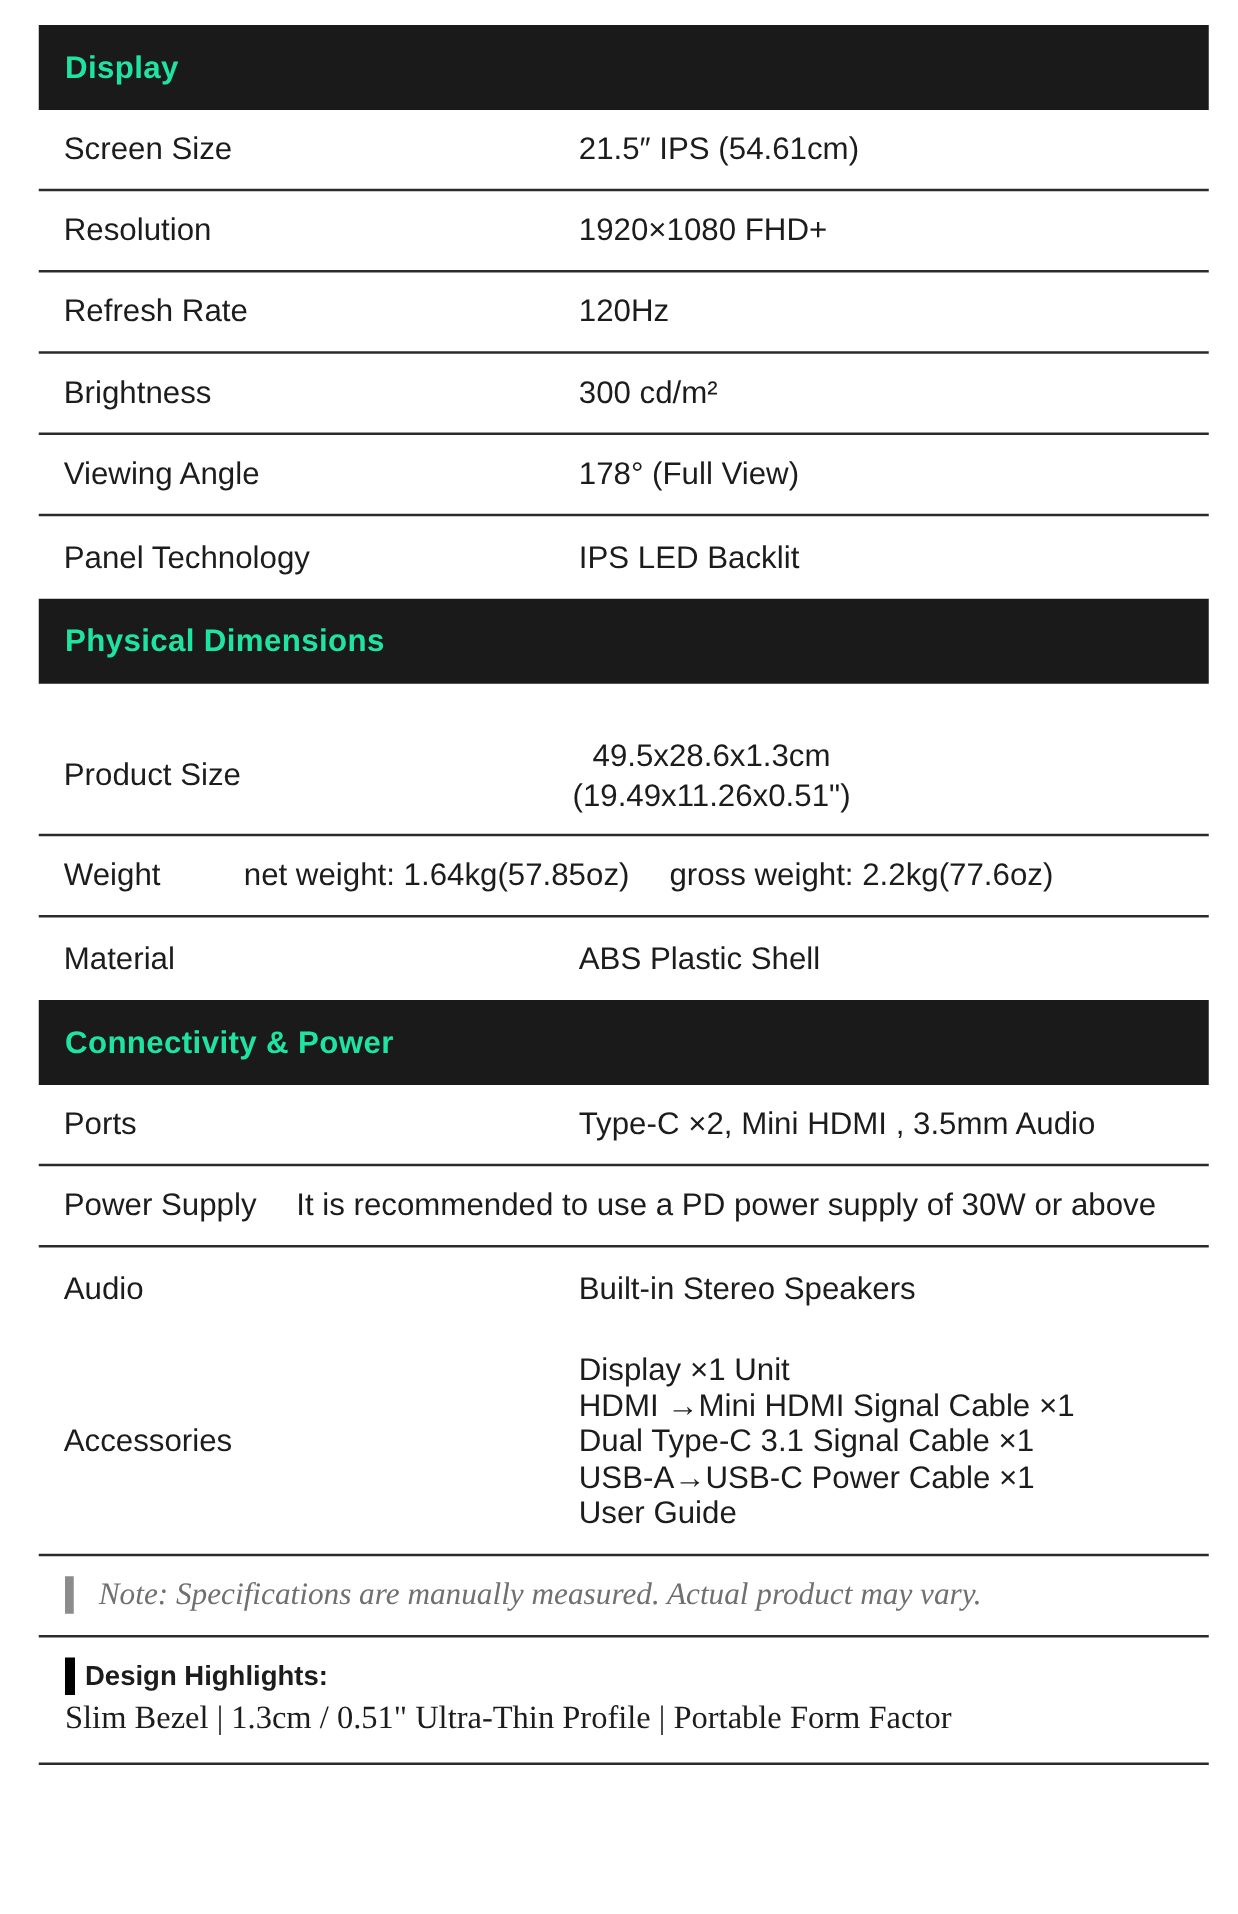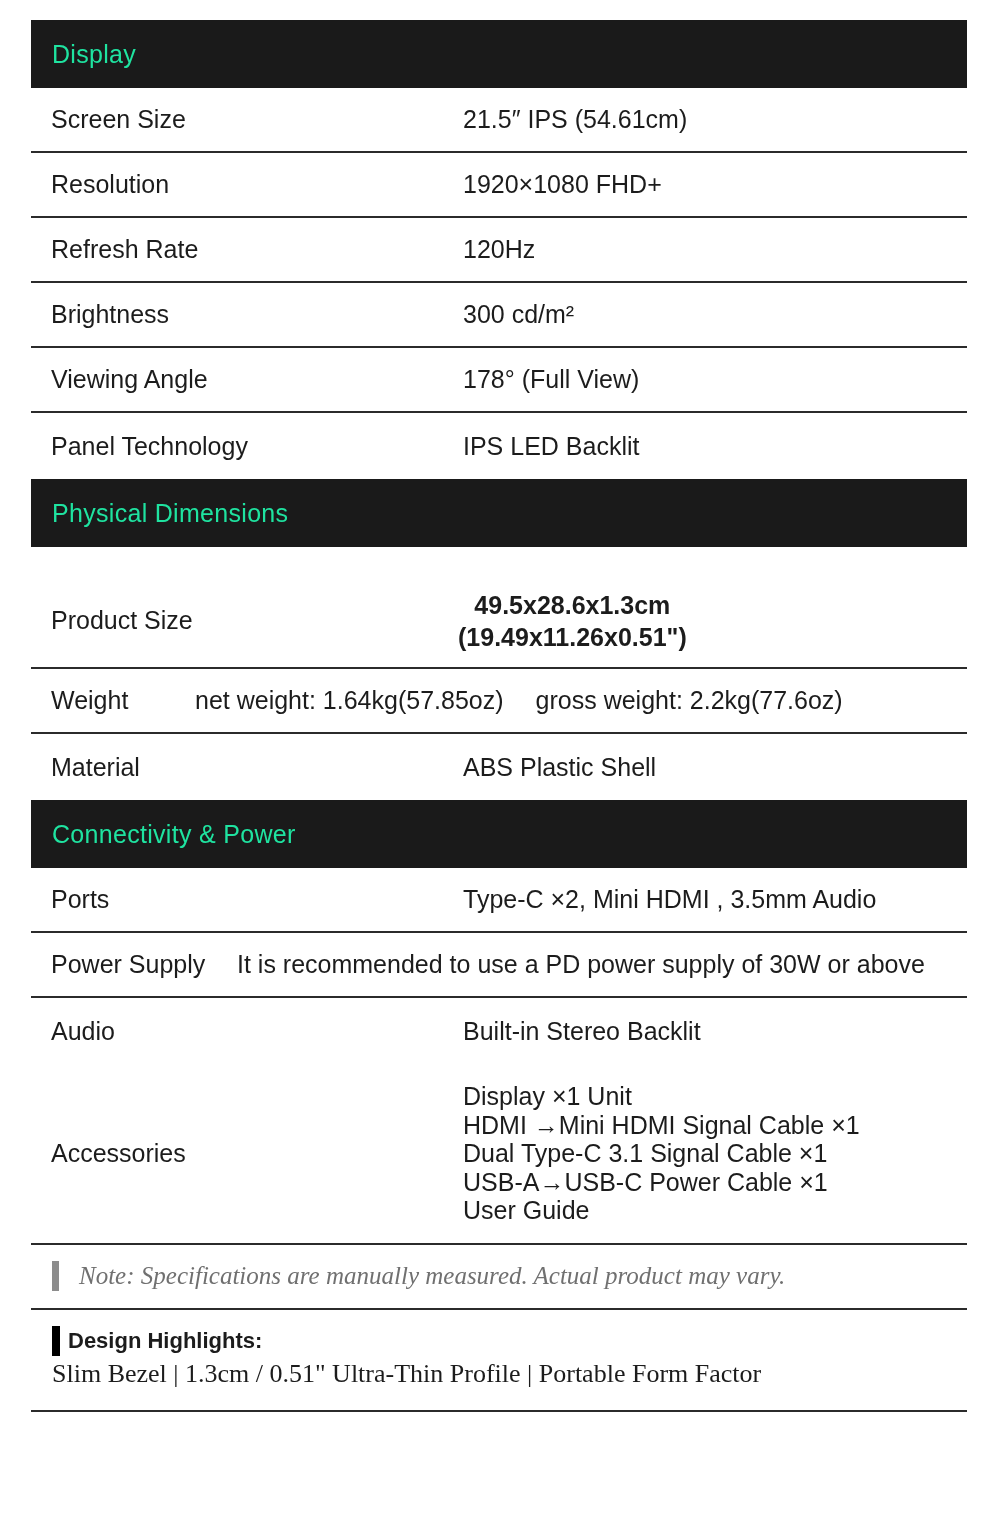--- a/index.html
+++ b/index.html
@@ -13,32 +13,32 @@
   *{box-sizing:border-box;}
   html,body{margin:0;padding:0;}
   body{
     width:990px;height:1531px;background:#ffffff;
     font-family:"Liberation Sans", sans-serif;color:var(--text);
   }
   .wrap{margin:20px 23px 0 31px;width:936px;}
   .section-header{
     background:var(--header-bg);color:var(--accent);
     height:68px;display:flex;align-items:center;
-    padding-left:21px;font-weight:normal;font-size:25px;letter-spacing:.3px;
+    padding-left:21px;font-weight:bold;font-size:25px;letter-spacing:.3px;
   }
   .row{
     position:relative;display:flex;align-items:center;
     min-height:65px;border-bottom:2px solid var(--divider);
     font-size:25px;
   }
   .row.last{border-bottom:none;min-height:66px;}
   .row .label{position:absolute;left:20px;white-space:nowrap;}
   .row .value{margin-left:432px;white-space:nowrap;}
   .row.tall{min-height:95px;padding:8px 0;margin-top:27px;}
-  .row .value-center{margin-left:427px;text-align:center;line-height:32px;font-weight:bold;}
+  .row .value-center{margin-left:427px;text-align:center;line-height:32px;}
   .row .value-net{margin-left:164px;white-space:nowrap;}
   .row .value-gross{margin-left:32px;white-space:nowrap;}
   .row .value-wide{margin-left:206px;white-space:nowrap;}
   .row.xtall{min-height:180px;padding:18px 0;}
   .row .value-list{margin-left:432px;line-height:28.5px;}
   .note-row{
     display:flex;align-items:center;min-height:65px;
     border-bottom:2px solid var(--divider);
   }
   .note-bar{width:7px;height:30px;background:var(--note-bar);margin-left:21px;flex:0 0 auto;}
@@ -108,21 +108,21 @@
   <div class="row">
     <span class="label">Ports</span>
     <span class="value">Type-C ×2, Mini HDMI , 3.5mm Audio</span>
   </div>
   <div class="row">
     <span class="label">Power Supply</span>
     <span class="value-wide">It is recommended to use a PD power supply of 30W or above</span>
   </div>
   <div class="row last">
     <span class="label">Audio</span>
-    <span class="value">Built-in Stereo Backlit</span>
+    <span class="value">Built-in Stereo Speakers</span>
   </div>
 
   <div class="row xtall">
     <span class="label">Accessories</span>
     <span class="value-list">
       <div>Display ×1 Unit</div>
       <div>HDMI →Mini HDMI  Signal Cable ×1</div>
       <div>Dual Type-C 3.1 Signal Cable ×1</div>
       <div>USB-A→USB-C Power Cable ×1</div>
       <div>User Guide</div>

